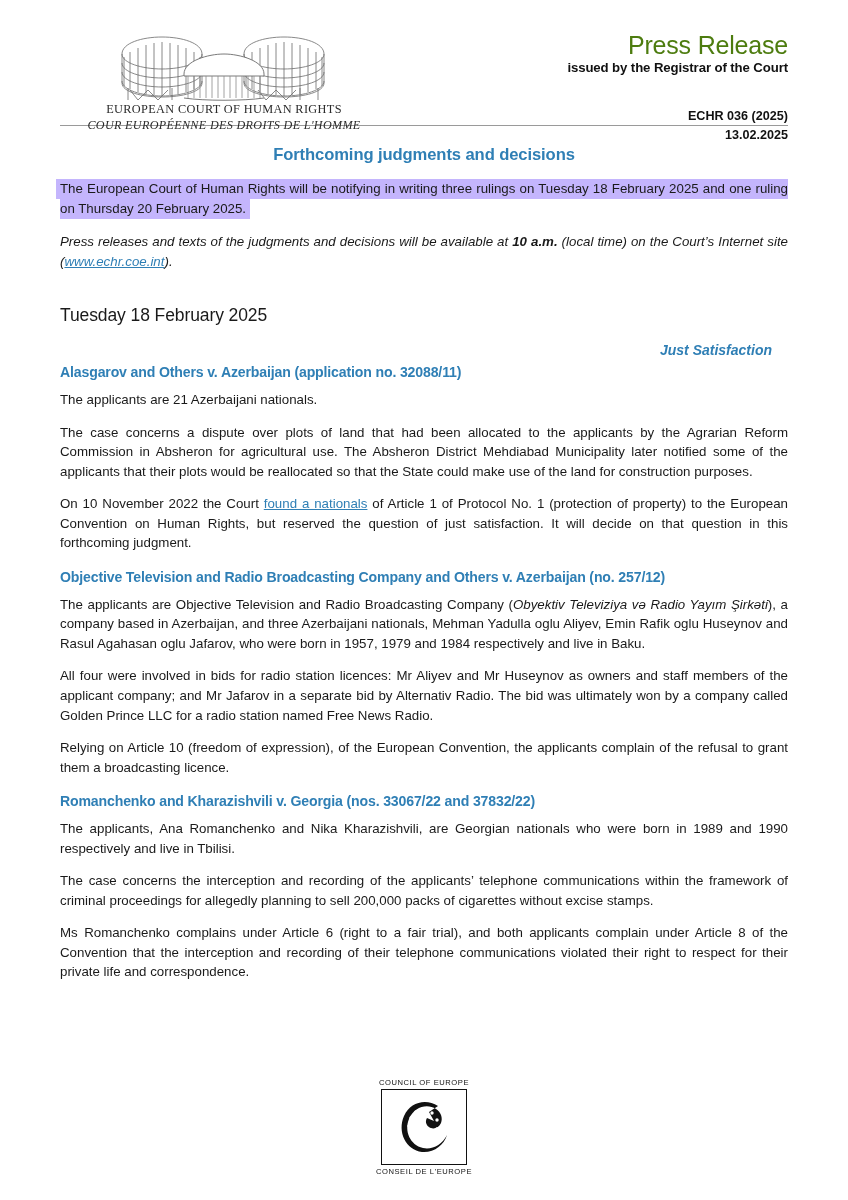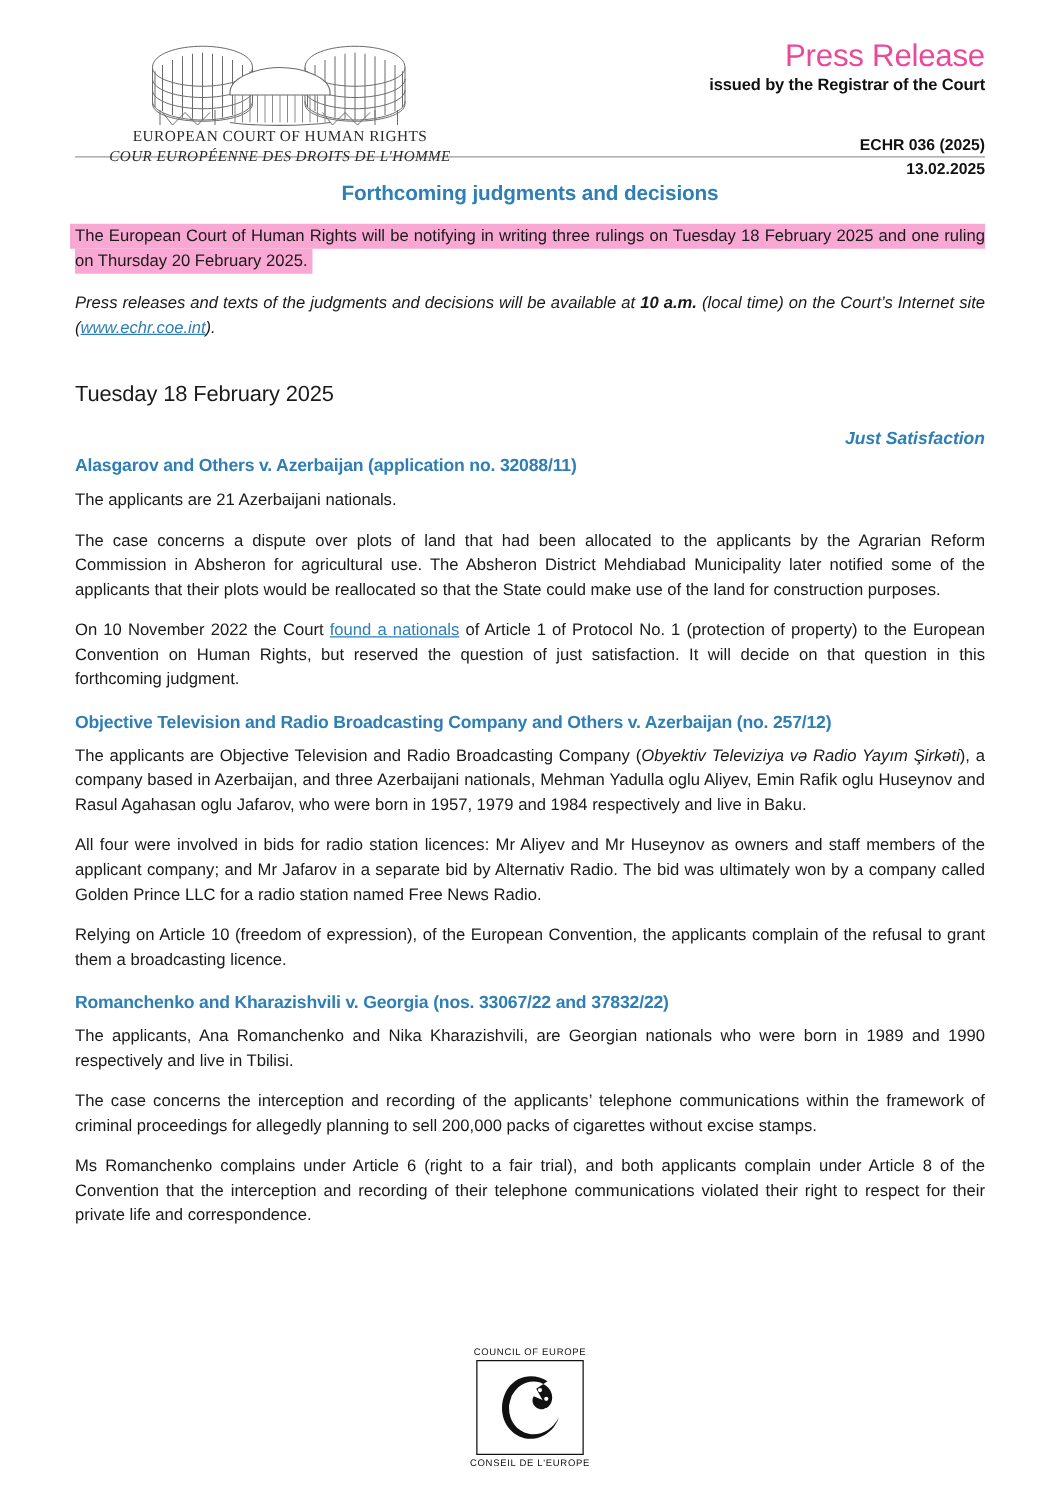--- a/index.html
+++ b/index.html
@@ -50,21 +50,21 @@
   }
   .brand-line.fr { font-size: 12.1px; font-style: italic; }
 
   .header-right {
     text-align: right;
     padding-top: 2px;
     flex: 1;
   }
   .press-release {
     font-size: 25px;
-    color: #ec4899;
+    color: #4d7c0f;
     line-height: 1.05;
     letter-spacing: -0.2px;
   }
   .issued-by {
     font-size: 13.2px;
     font-weight: bold;
     color: #111111;
     margin-top: 2px;
     letter-spacing: -0.1px;
   }
@@ -95,21 +95,21 @@
   
   p.body {
     font-size: 13.3px;
     line-height: 1.47;
     text-align: justify;
     margin: 0 0 13px 0;
     color: #1a1a1a;
     hyphens: none;
   }
   .intro-highlight {
-    background: #f9a8d4;
+    background: #c4b5fd;
     padding: 2px 4px 3px 4px;
     margin-left: -4px;
     margin-right: -4px;
   }
   p.italic-note {
     font-style: italic;
     font-size: 13.3px;
     line-height: 1.47;
     text-align: justify;
     margin: 14px 0 0 0;
@@ -127,21 +127,21 @@
     color: #1a1a1a;
     margin: 34px 0 16px 0;
     letter-spacing: -0.1px;
   }
   .just-satisfaction {
     text-align: right;
     color: #2f7fb5;
     font-style: italic;
     font-weight: bold;
     font-size: 14px;
-    margin: 0 0 6px 0;
+    margin: 0 16px 6px 0;
   }
   .case-heading {
     color: #2f7fb5;
     font-size: 14.1px;
     font-weight: bold;
     margin: 0 0 10px 0;
     letter-spacing: -0.15px;
   }
   .case-block { margin-bottom: 16px; }
 

